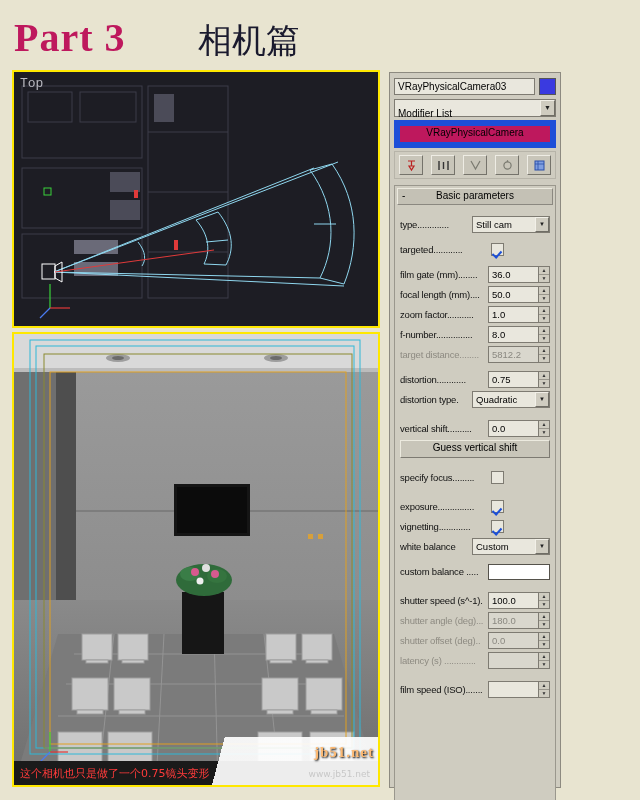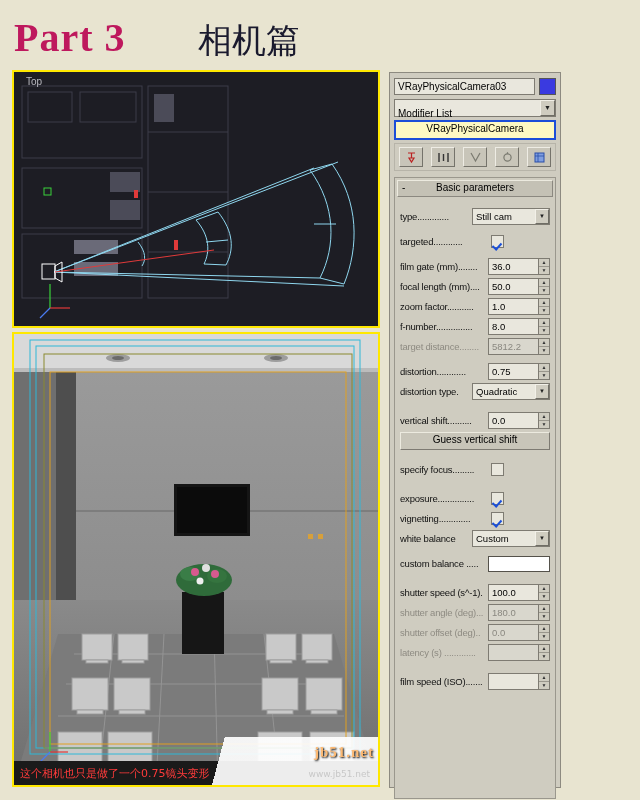--- a/index.html
+++ b/index.html
@@ -25,22 +25,22 @@
     font-size:34px;color:#1a1a2e;
     font-family:"DejaVu Sans", sans-serif;
   }
 
   
   .vp-top{
     position:absolute;left:12px;top:70px;width:368px;height:258px;
     background:#1b1b22;border:2px solid #ffe800;box-sizing:border-box;
   }
   .vp-label{
-    position:absolute;left:12px;top:4px;color:#b9b9c0;font-size:10px;
-    font-family:Liberation Sans, sans-serif;
+    position:absolute;left:6px;top:4px;color:#b9b9c0;font-size:13px;
+    font-family:Liberation Mono, monospace;
   }
   .vp-bot{
     position:absolute;left:12px;top:332px;width:368px;height:455px;
     background:#2a2a2a;border:2px solid #ffe800;box-sizing:border-box;
     overflow:hidden;
   }
   .caption{
     position:absolute;left:0;bottom:0;width:100%;height:24px;
     background:#1a1a1a;color:#ff3b3b;font-size:11px;
     display:flex;align-items:center;padding-left:6px;box-sizing:border-box;
@@ -68,21 +68,21 @@
     font-size:10px;color:#000;padding:7px 3px;box-sizing:border-box;
     line-height:14px;margin-bottom:3px;
   }
   .mod-list .arrow{
     position:absolute;right:0;top:0;width:15px;height:16px;
     background:#cfccc0;border:1px solid #f2f0e8;border-right-color:#6f6d65;border-bottom-color:#6f6d65;
     box-sizing:border-box;display:flex;align-items:center;justify-content:center;
     font-size:7px;color:#222;
   }
   .mod-stack{
-    height:16px;background:#fef9c3;border:2px solid #1d4ed8;
+    height:16px;background:#be185d;border:6px solid #1d4ed8;
     text-align:center;font-size:10px;color:#000;line-height:14px;
     margin-bottom:3px;
   }
   .stack-tools{
     height:26px;background:#cfccc0;border:1px solid #b7b4a9;
     display:flex;align-items:center;justify-content:space-around;
     margin-bottom:6px;
   }
   .tool-btn{
     width:24px;height:20px;border:1px solid #eeece4;

